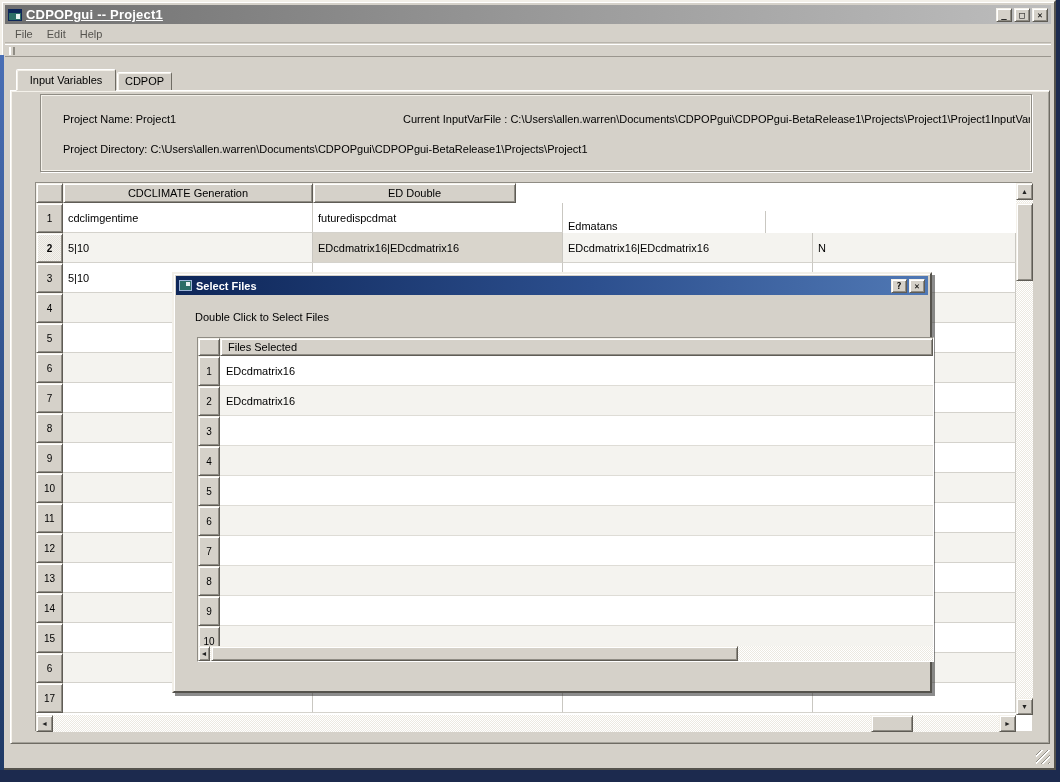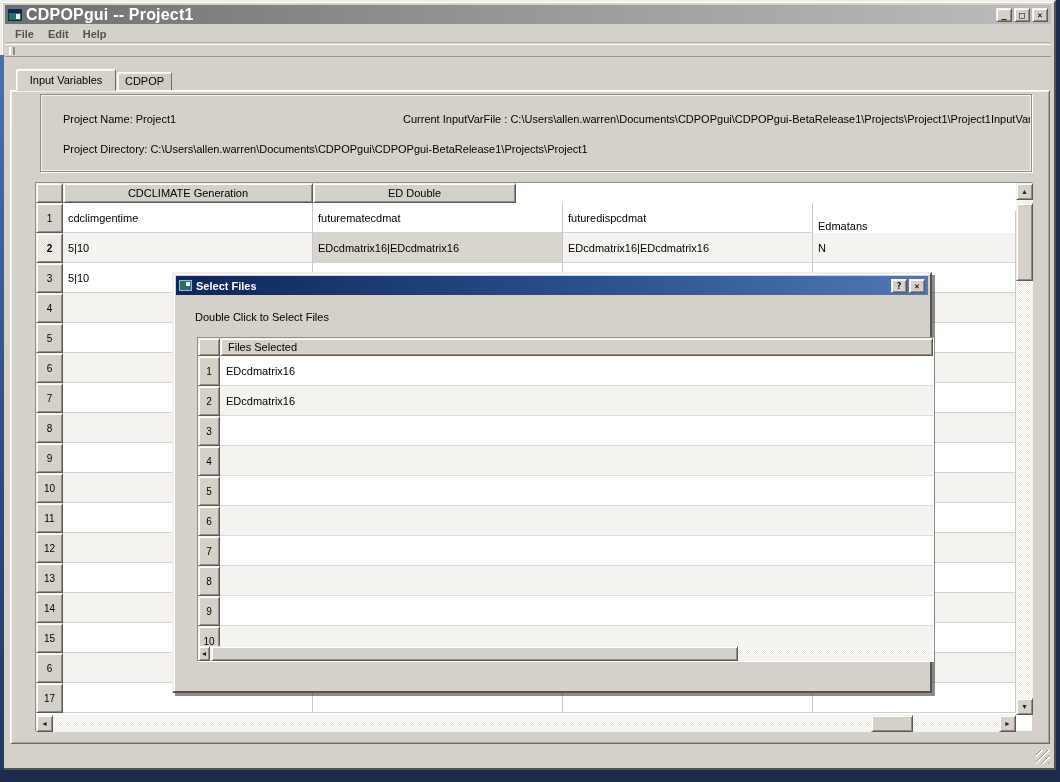--- a/index.html
+++ b/index.html
@@ -33,37 +33,36 @@
     background:#d5d1c9;
     border:2px solid; border-color:#f2efe8 #55534d #55534d #f2efe8;
     box-shadow:inset 1px 1px 0 #fff;
     z-index:1;
   }
   .titlebar{
     position:absolute; left:3px; top:3px; right:3px; height:19px;
     background:linear-gradient(90deg,#6f6f6f,#9c9c9c 55%,#bdbdbd);
     display:flex; align-items:center; padding:0 3px;
   }
-  .titlebar .title-text{ color:#fff; font-weight:bold; font-size:16px; margin-left:4px; letter-spacing:.2px; }
+  .titlebar .title-text{ color:#fff; font-weight:bold; font-size:13px; margin-left:4px; letter-spacing:.2px;text-decoration:underline; }
   .app-ico{
     width:14px; height:12px; background:#2d6e66;
     border:1px solid #0e2658; position:relative; flex:0 0 auto;
   }
   .app-ico::before{ content:""; position:absolute; left:0; top:0; right:0; height:3px; background:#0e2658; }
   .app-ico::after{ content:""; position:absolute; right:1px; top:4px; width:4px; height:5px; background:#e9f2f0; }
   .winbtns{ margin-left:auto; display:flex; gap:2px; }
   .wbtn{
     width:16px; height:14px; font-size:9px; font-weight:bold; line-height:12px;
     text-align:center; cursor:default; font-family:"DejaVu Sans Mono",monospace;
   }
   .menubar{
     position:absolute; left:3px; top:23px; right:3px; height:18px;
     display:flex; align-items:center; gap:2px; padding-left:6px;
     border-bottom:1px solid #b8b4ac;
-    font-weight:bold;
   }
   .menu-item{ color:#55534e; padding:2px 8px 2px 4px; }
   .toolstrip{
     position:absolute; left:3px; top:42px; right:3px; height:13px;
     border-top:1px solid #fff; border-bottom:1px solid #9a968e;
     display:flex; align-items:center;
   }
   .grip{ width:6px; height:8px; margin-left:4px;
     border-left:2px solid #fff; border-right:2px solid #8f8c84; }
   
@@ -218,21 +217,20 @@
   <div class="mtable">
     <div class="mt-headrow" id="mt-head">
       <div class="hcell corner raised"></div>
     <div class="hcell raised" style="width: 250px;">CDCLIMATE Generation</div>
         <div class="hcell raised" style="width: 203px;">ED Double</div>
       </div>
     <div class="mt-rows" id="mt-rows">
         <div class="t-row">
           <div class="rowhdr raised">1</div>
           <div class="t-cell" style="width: 250px;">cdclimgentime</div>
-          <div class="t-cell" style="width: 250px;">futurematecdmat</div>
           <div class="t-cell" style="width: 250px;">futuredispcdmat</div>
           <div class="t-cell" style="width: 203px; margin-top: 8px;">Edmatans</div>
         </div>
         <div class="t-row alt">
           <div class="rowhdr raised cur">2</div>
           <div class="t-cell" style="width: 250px;">5|10</div>
           <div class="t-cell sel" style="width: 250px;">EDcdmatrix16|EDcdmatrix16</div>
           <div class="t-cell" style="width: 250px;">EDcdmatrix16|EDcdmatrix16</div>
           <div class="t-cell" style="width: 203px;">N</div>
         </div>

